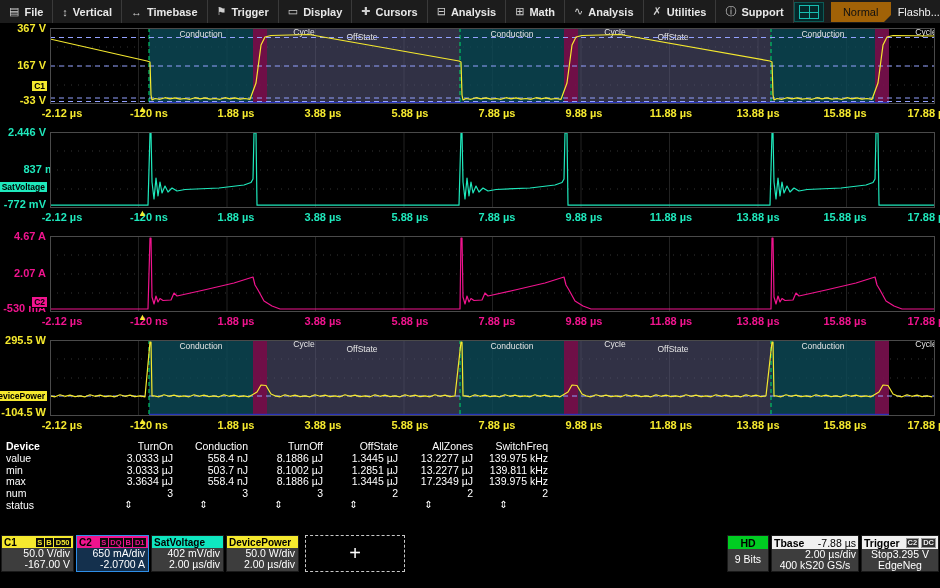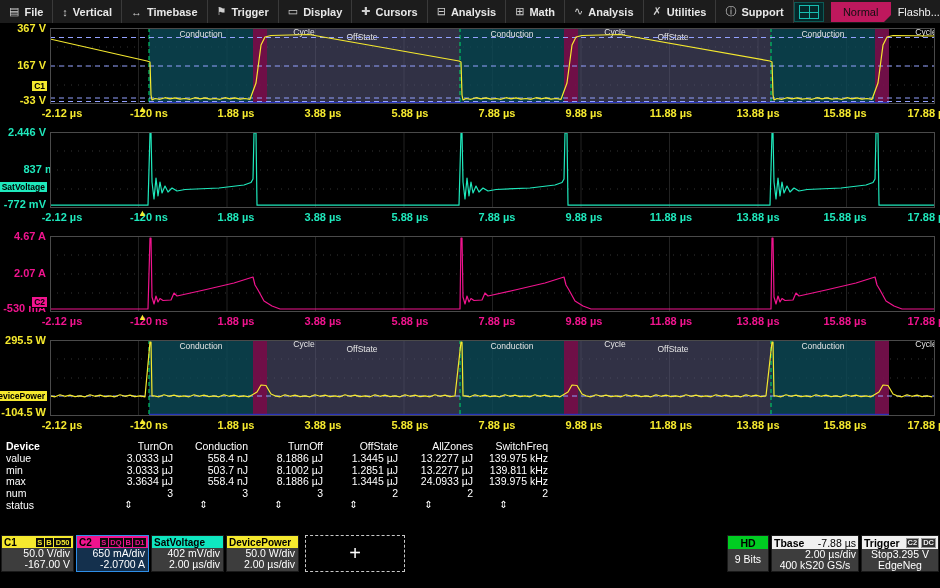--- a/index.html
+++ b/index.html
@@ -12,21 +12,21 @@
   .menu-items{display:flex;align-items:center;height:100%;}
   .menu-item{display:flex;align-items:center;gap:5px;color:#e8e8e8;font-size:11px;font-weight:700;
     padding:0 9px;height:100%;border-right:1px solid #3a3a3a;cursor:default;white-space:nowrap;}
   .mi-icon{color:#cfcfcf;font-size:11px;font-weight:400;}
   .menubar-right{display:flex;align-items:center;gap:7px;padding-right:1px;}
   .grid-btn{width:30px;height:20px;background:#05282a;border:1px solid #0c5a56;display:flex;
     align-items:center;justify-content:center;padding:0;}
   .gicon{width:18px;height:12px;border:1px solid #17bdb0;position:relative;}
   .gicon::before{content:"";position:absolute;left:50%;top:0;bottom:0;width:1px;background:#17bdb0;}
   .gicon::after{content:"";position:absolute;top:50%;left:0;right:0;height:1px;background:#17bdb0;}
-  .normal-dd{width:60px;height:20px;background:#be185d;color:#111;font-size:11px;display:flex;
+  .normal-dd{width:60px;height:20px;background:#a16207;color:#111;font-size:11px;display:flex;
     align-items:center;justify-content:center;position:relative;}
   .normal-dd::after{content:"";position:absolute;right:0;bottom:0;border-left:7px solid transparent;border-bottom:7px solid #1c1c1c;}
   .flashback{color:#f2f2f2;font-size:11px;}
 
   
   .panel{position:absolute;left:0;width:940px;height:100px;}
   .p-plot{position:absolute;left:50px;top:0;width:885px;height:76px;background:#000;}
   .p-plot svg{display:block;}
   .ylabel{position:absolute;left:0;width:46px;text-align:right;font-size:11px;font-weight:700;white-space:nowrap;}
   .chan-badge{position:absolute;font-size:8.5px;font-weight:700;color:#000;padding:0 2px;
@@ -361,21 +361,21 @@
         <div class="tcell">1.2851 µJ</div>
         <div class="tcell">13.2277 µJ</div>
         <div class="tcell">139.811 kHz</div>
       </div>
       <div class="trow">
         <div class="tcell tlabel">max</div>
         <div class="tcell">3.3634 µJ</div>
         <div class="tcell">558.4 nJ</div>
         <div class="tcell">8.1886 µJ</div>
         <div class="tcell">1.3445 µJ</div>
-        <div class="tcell">24.0933 µJ</div>
+        <div class="tcell">17.2349 µJ</div>
         <div class="tcell">139.975 kHz</div>
       </div>
       <div class="trow">
         <div class="tcell tlabel">num</div>
         <div class="tcell">3</div>
         <div class="tcell">3</div>
         <div class="tcell">3</div>
         <div class="tcell">2</div>
         <div class="tcell">2</div>
         <div class="tcell">2</div>

